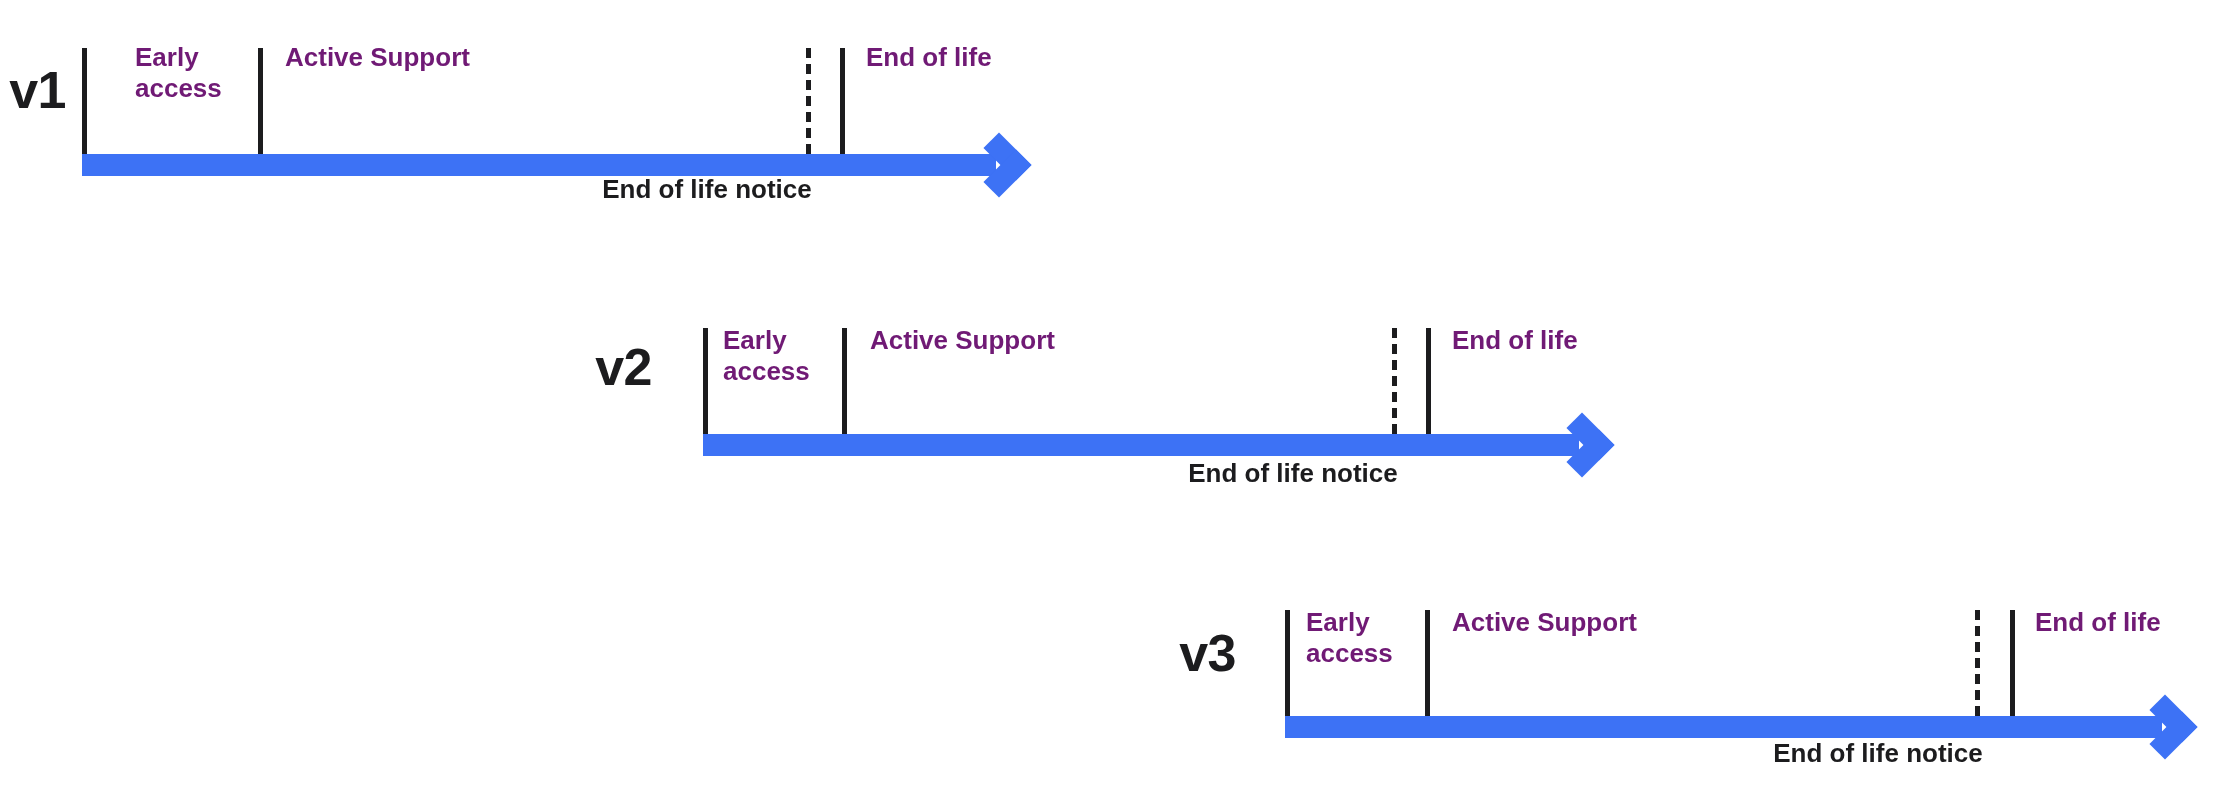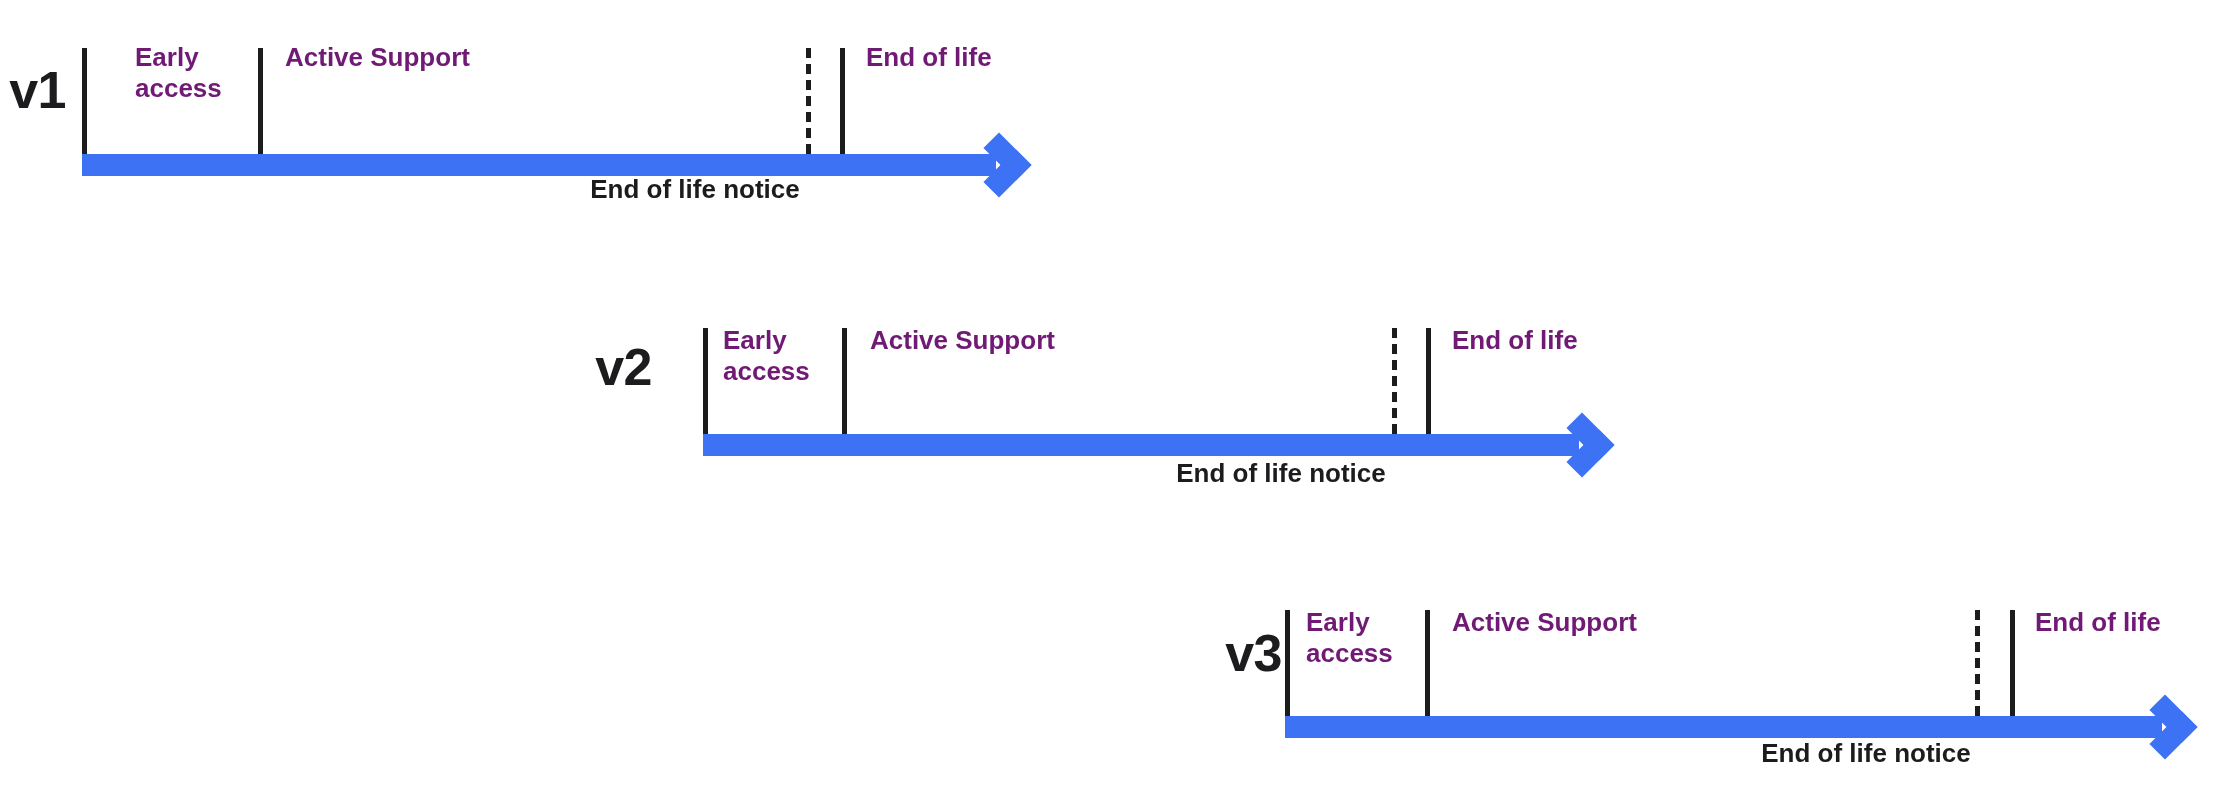--- a/index.html
+++ b/index.html
@@ -92,20 +92,21 @@
   }
 
   
   .notice-label {
     position: absolute;
     font-size: 26px;
     font-weight: 700;
     color: #1c1c1e;
     white-space: nowrap;
     transform: translateX(-50%);
+    margin-left: 12px;
   }
 </style>
 </head>
 <body>
 
 <div id="diagram">
     <div class="timeline-row" style="top: 0px;">
       <div class="version-label" style="left: 66px; top: 90px;">v1</div>
       <div class="vline" style="left: 82px; top: 48px; height: 106px;"></div>
       <div class="vline" style="left: 258px; top: 48px; height: 106px;"></div>
@@ -131,21 +132,21 @@
 access</div>
       <div class="phase-label" style="left: 870px; top: 325px;">Active Support</div>
       <div class="phase-label" style="left: 1452px; top: 325px;">End of life</div>
       <div class="arrow-bar" style="--accent: #3d72f5; left: 703px; top: 434px; width: 902px;">
         <div class="shaft" style="width: 876px;"></div>
         <div class="head" style="left: 856px;"></div>
       </div>
       <div class="notice-label" style="left: 1281px; top: 458px;">End of life notice</div>
     </div>
     <div class="timeline-row" style="top: 0px;">
-      <div class="version-label" style="left: 1236px; top: 653px; margin-left: 46px;">v3</div>
+      <div class="version-label" style="left: 1236px; top: 653px;">v3</div>
       <div class="vline" style="left: 1285px; top: 610px; height: 106px;"></div>
       <div class="vline" style="left: 1425px; top: 610px; height: 106px;"></div>
       <div class="vline dashed" style="left: 1975px; top: 610px; height: 106px;"></div>
       <div class="vline" style="left: 2010px; top: 610px; height: 106px;"></div>
       <div class="phase-label" style="left: 1306px; top: 607px;">Early
 access</div>
       <div class="phase-label" style="left: 1452px; top: 607px;">Active Support</div>
       <div class="phase-label" style="left: 2035px; top: 607px;">End of life</div>
       <div class="arrow-bar" style="--accent: #3d72f5; left: 1285px; top: 716px; width: 903px;">
         <div class="shaft" style="width: 877px;"></div>

